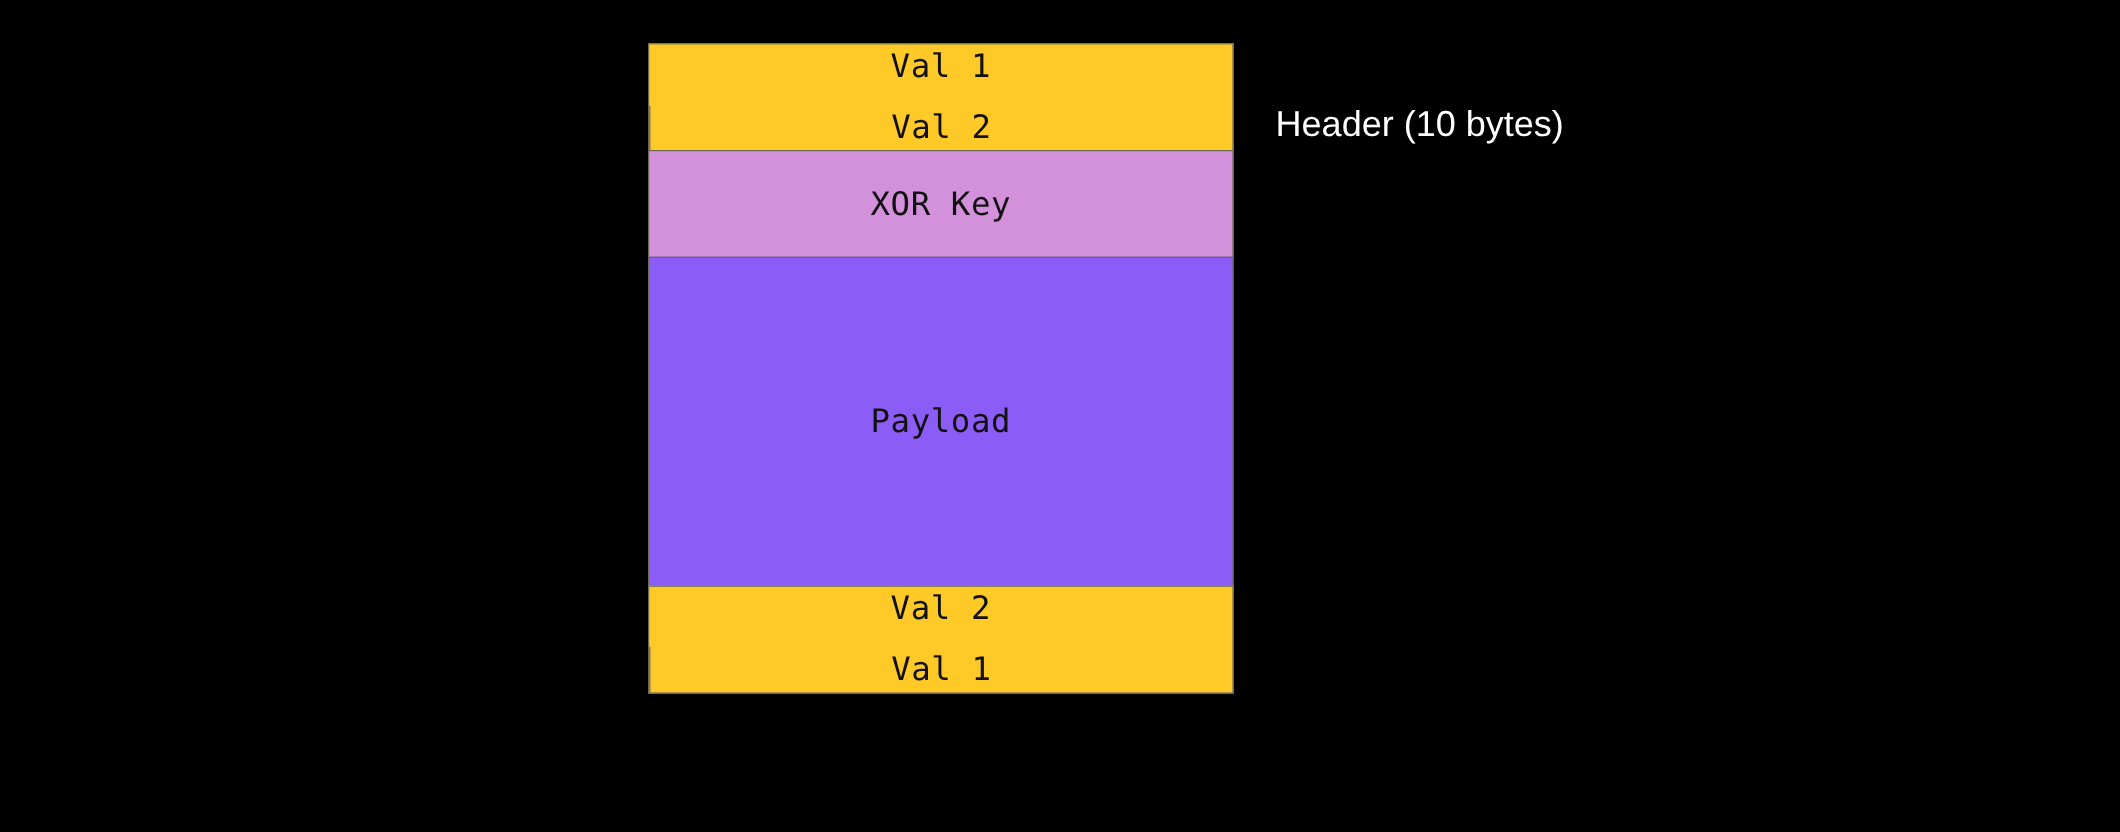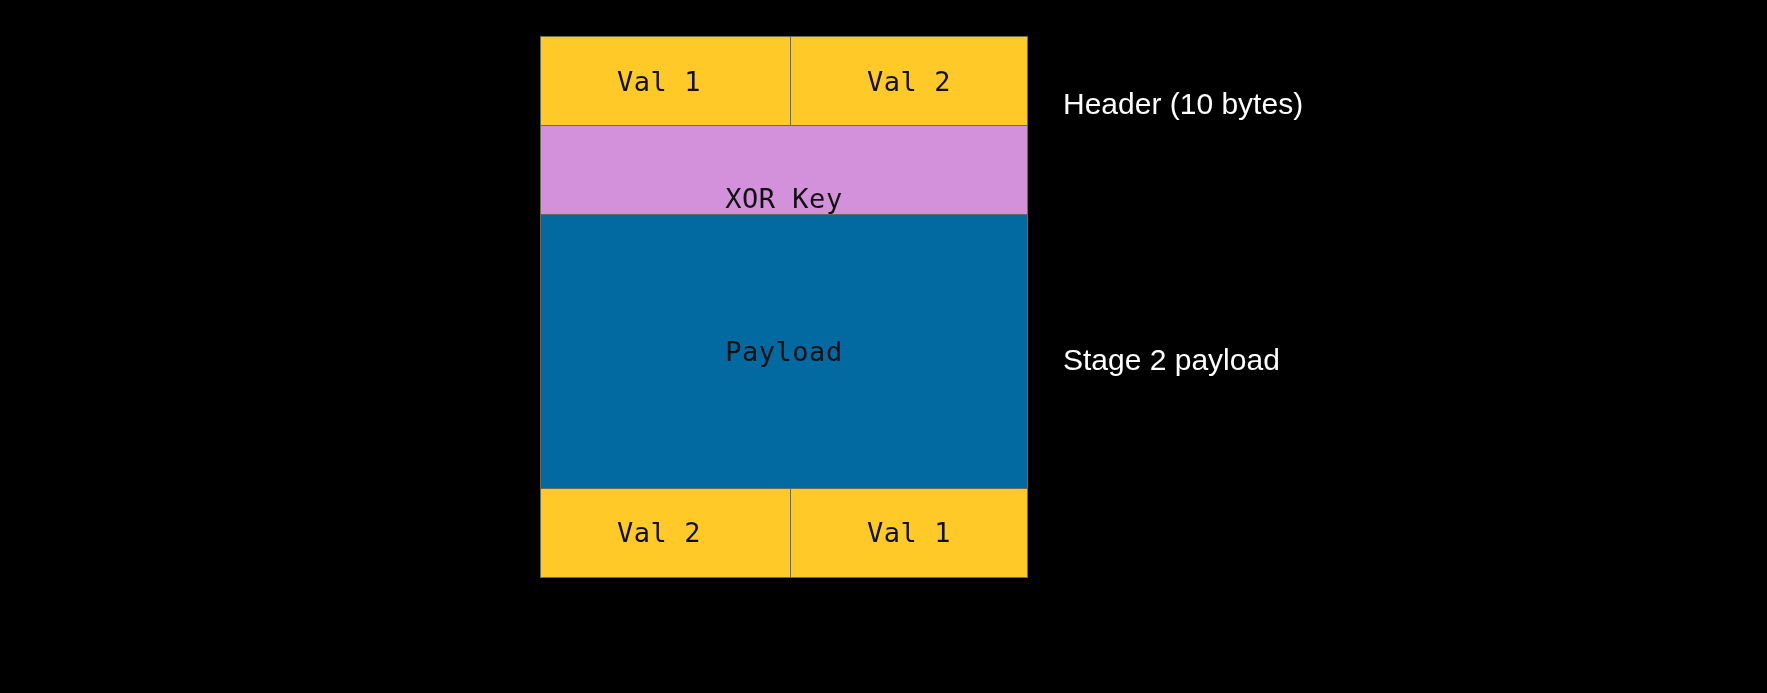--- a/index.html
+++ b/index.html
@@ -28,32 +28,32 @@
     top: 36px;
     width: 488px;
     height: 542px;
     display: flex;
     flex-direction: column;
     box-sizing: border-box;
   }
 
   .packet-row {
     display: flex;
-    flex-direction: row;
+    flex-direction: column;
     box-sizing: border-box;
     border: 1px solid #6b6b58;
     margin-top: -1px;
     position: relative;
     gap: 13px;
   }
   .packet-row:first-child { margin-top: 0; }
 
   .row-header  { height: 92px;  background: #FFC928; }
-  .row-xorkey  { height: 92px;  background: #D391DC; align-items: flex-end; }
-  .row-payload { height: 280px; background: #0369a1; }
+  .row-xorkey  { height: 92px;  background: #D391DC; }
+  .row-payload { height: 280px; background: #8b5cf6; }
   .row-footer  { height: 92px;  background: #FFC928; }
 
   .packet-cell {
     flex: 1 1 0;
     display: flex;
     align-items: center;
     justify-content: center;
     box-sizing: border-box;
     font-family: "DejaVu Sans Mono", "Liberation Mono", monospace;
     font-size: 27px;
@@ -107,16 +107,15 @@
     <div class="packet-row row-footer">
       <div class="packet-cell">Val 2</div>
       <div class="packet-cell">Val 1</div>
     </div>
 
   </div>
 
   <div class="annotation" id="annotation-header">Header (10 bytes)</div>
 
 
-  <div class="annotation" id="annotation-payload">Stage 2 payload</div>
 
 
 </div>
 
 </body></html>

